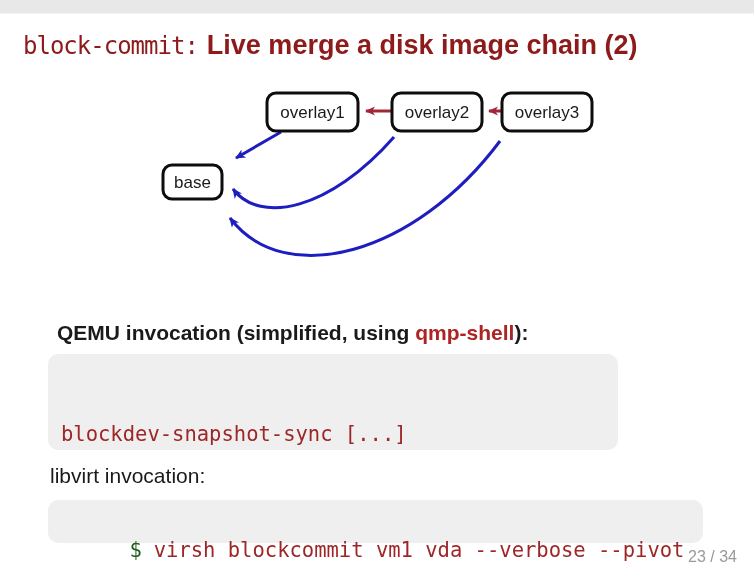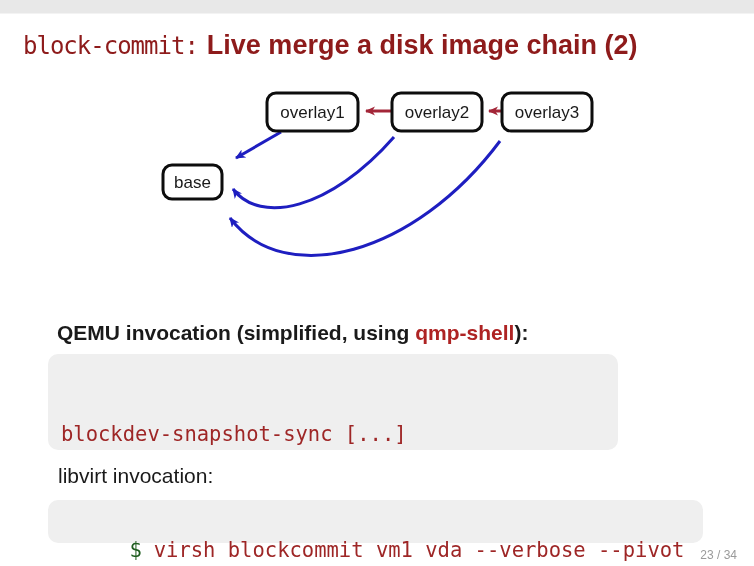--- a/index.html
+++ b/index.html
@@ -31,36 +31,36 @@
     font-family:"Liberation Sans",sans-serif;font-size:17px;fill:#1a1a1a;
   }
   .node{fill:#ffffff;stroke:#0d0d0d;stroke-width:3;}
   .blue-arrow{stroke:#1e1ec0;stroke-width:3;fill:none;}
   .red-arrow{stroke:#a32638;stroke-width:3;fill:none;}
   .bodyline{
     position:absolute;left:57px;margin:0;
     font-size:21px;color:#1a1a1a;white-space:nowrap;
   }
   .qemu-line{top:321px;font-weight:bold;}
-  .libvirt-line{top:464px;left:58px;}
+  .libvirt-line{top:464px;left:50px;}
   .hl{color:#ae2323;}
   .codeblock{
     position:absolute;left:48px;width:570px;
     background:#efefef;border-radius:10px;
     font-family:"DejaVu Sans Mono",monospace;
     font-size:20.5px;color:#9e2626;
     white-space:pre;box-sizing:border-box;
   }
   .cb1{top:354px;height:96px;padding:5px 0 0 13px;line-height:30px;}
   .cb2{top:500px;height:43px;width:655px;padding:8px 0 0 32px;line-height:28px;}
   .prompt{color:#1e5c1e;}
   .cmd{margin-left:12px;}
   .pagenum{
     position:absolute;right:13px;top:544px;margin:4px;
-    font-size:12px;color:#9a9a9a;
+    font-size:16px;color:#9a9a9a;
   }
 </style>
 </head>
 <body>
 
 <div class="slide">
 
   <div class="topbar"></div>
 
   <h1 class="title">

